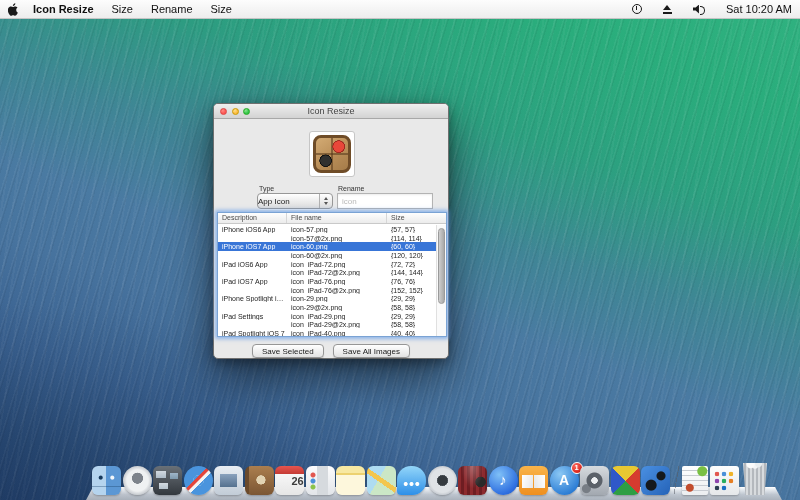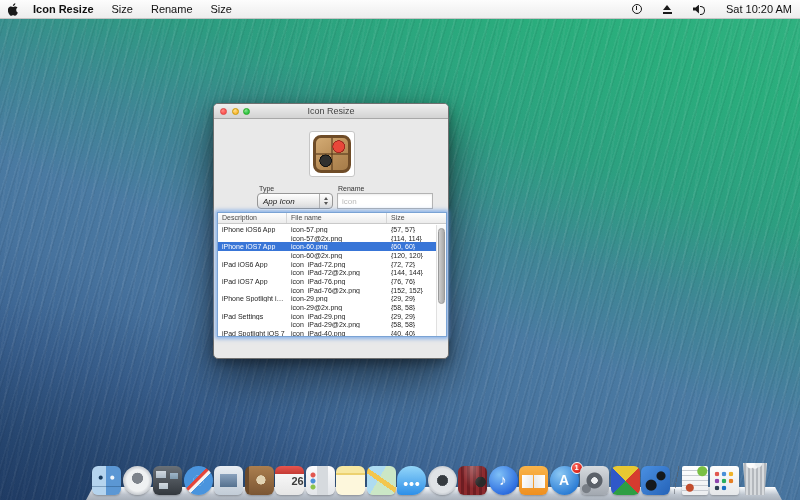--- a/index.html
+++ b/index.html
@@ -84,22 +84,22 @@
   }
 
   
   .ctl-label { position:absolute; font-size:7px; color:#333; }
   .lbl-type { left:45px; top:66px; }
   .lbl-rename { left:124px; top:66px; }
   .popup {
     position:absolute; left:43px; top:74px; width:76px; height:16px;
     background:linear-gradient(#ffffff,#dcdcdc);
     border:1px solid #979797; border-radius:4px;
-    display:flex; align-items:center; padding-left:5px;
-    font-size:8px; color:#1a1a1a; box-shadow:0 1px 0 rgba(255,255,255,0.6);font-style:italic;
+    display:flex; align-items:center; 
+    font-size:8px; color:#1a1a1a; box-shadow:0 1px 0 rgba(255,255,255,0.6);
   }
   .popup-arrows {
     margin-left:auto; width:13px; height:100%;
     border-left:1px solid #b0b0b0;
     display:flex; flex-direction:column; align-items:center; justify-content:center;
   }
   .popup-arrows::before { content:''; border:2.6px solid transparent; border-bottom:3.2px solid #555; margin-bottom:1.4px; }
   .popup-arrows::after  { content:''; border:2.6px solid transparent; border-top:3.2px solid #555; }
   .rename-field {
     position:absolute; left:123px; top:74px; width:96px; height:16px;
@@ -381,20 +381,24 @@
             <span class="cell c-desc">iPad Spotlight iOS 7</span>
             <span class="cell c-file">icon_iPad-40.png</span>
             <span class="cell c-size">{40, 40}</span>
           </div>
         </div>
       <div class="vscroll">
         <div class="vthumb"></div>
       </div>
     </div>
 
+    <div class="btn-row">
+      <button class="aqua-btn">Save Selected</button>
+      <button class="aqua-btn">Save All Images</button>
+    </div>
 
   </div>
 </div>
 
 <div class="dock-shelf"></div>
 <div class="dock-icons" id="dock-icons">
     <div class="di kind-finder"></div>
     <div class="di kind-launchpad"></div>
     <div class="di kind-mission-control"></div>
     <div class="di kind-safari"></div>

